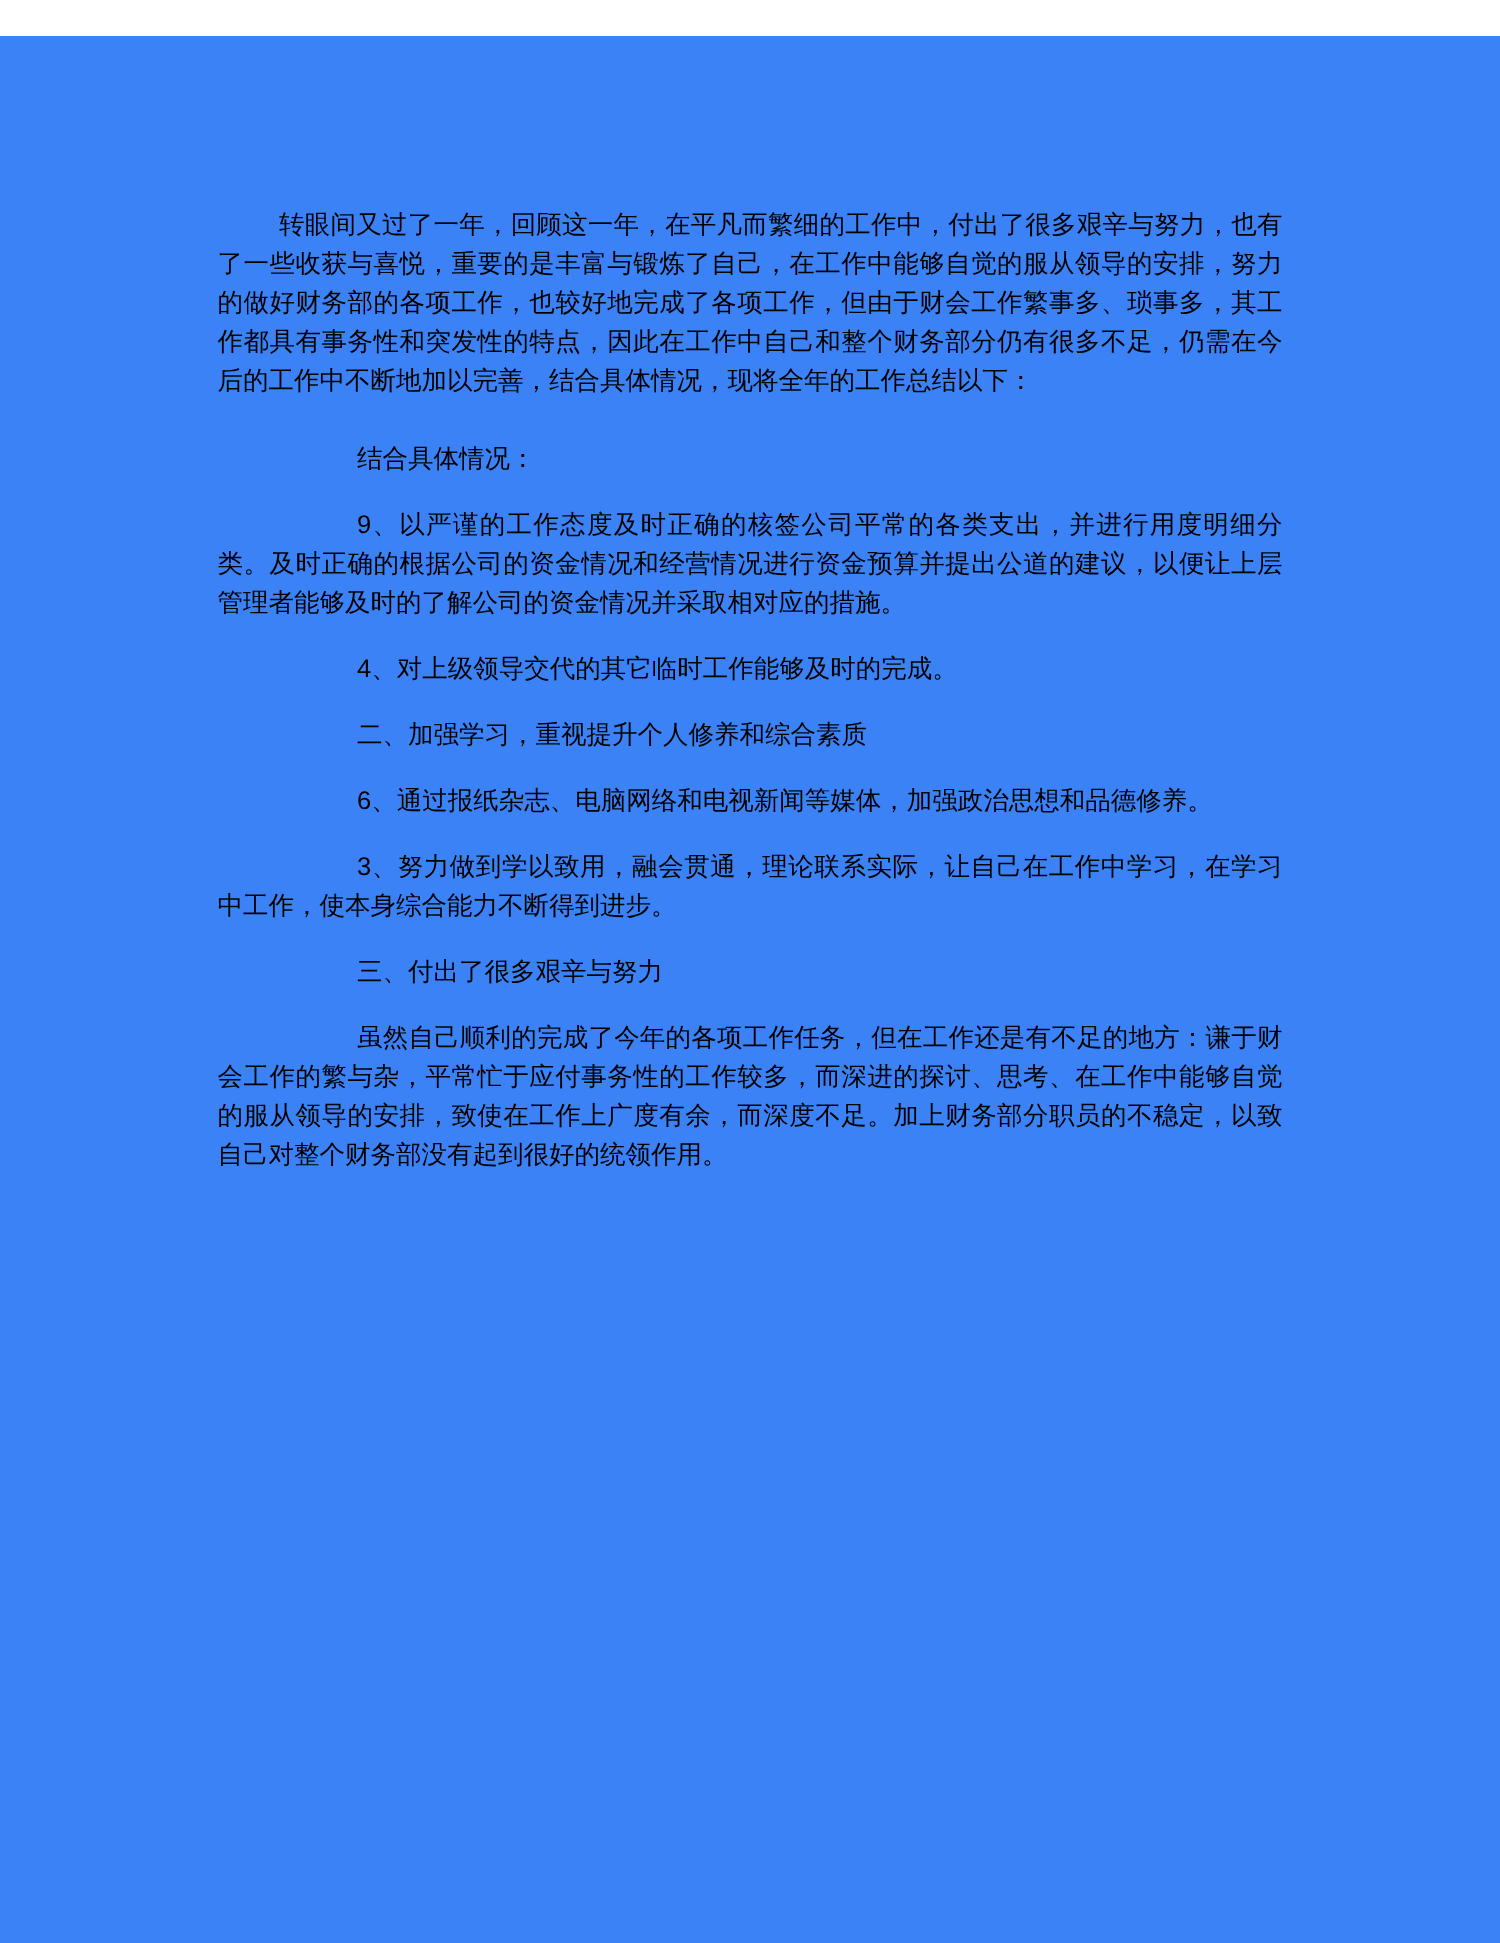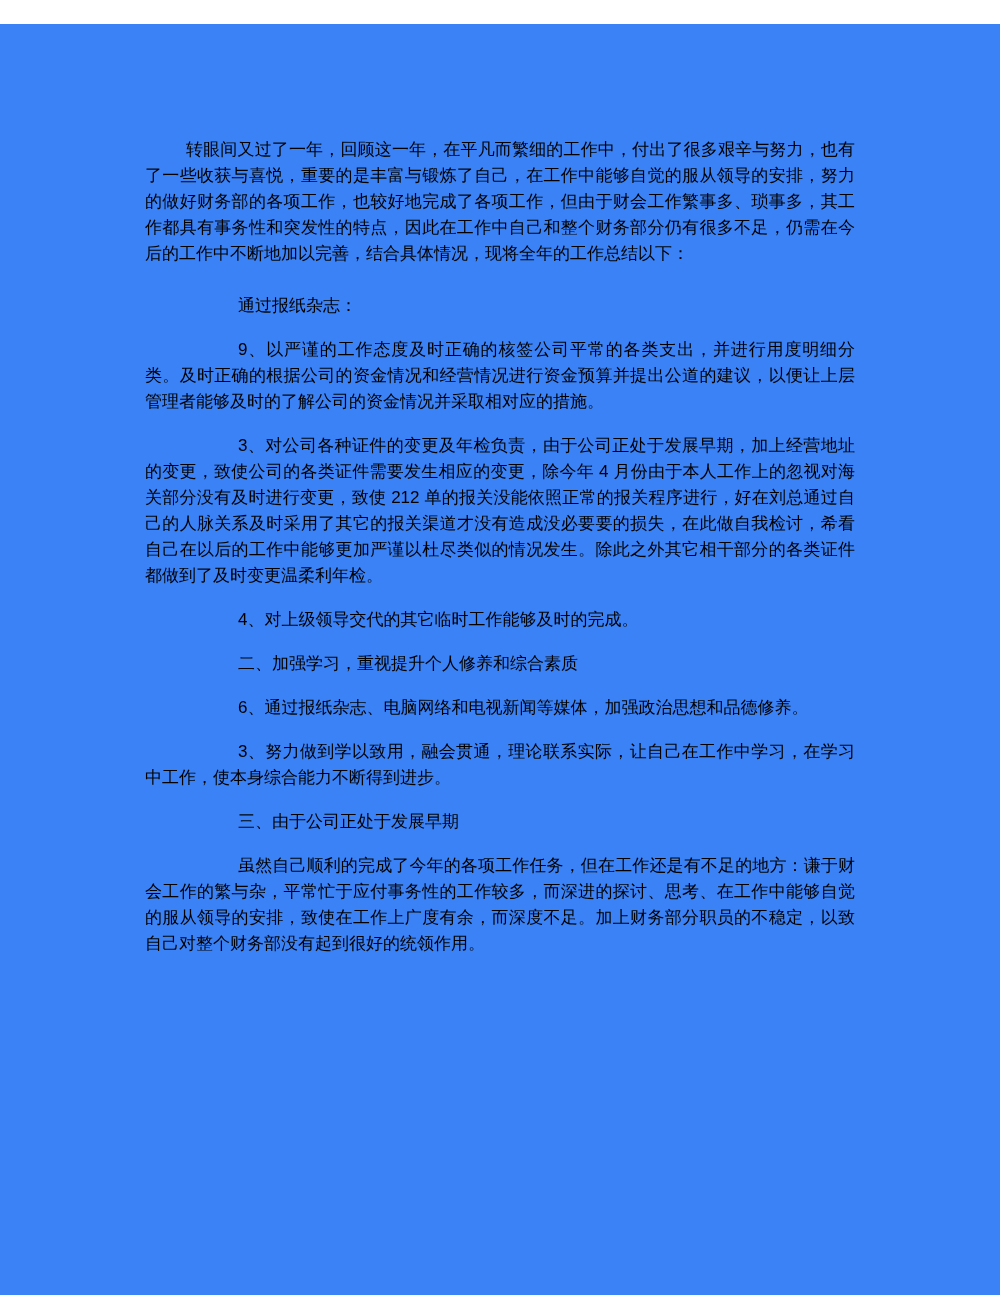--- a/index.html
+++ b/index.html
@@ -31,22 +31,21 @@
   }
   .para.item {
     text-indent: 93px;
   }
 </style>
 </head>
 <body>
 
 <div class="doc" id="doc-body" style="background: #3b82f6; color: rgb(0, 0, 0); margin-top: 24px;">
     <p class="para intro">转眼间又过了一年，回顾这一年，在平凡而繁细的工作中，付出了很多艰辛与努力，也有了一些收获与喜悦，重要的是丰富与锻炼了自己，在工作中能够自觉的服从领导的安排，努力的做好财务部的各项工作，也较好地完成了各项工作，但由于财会工作繁事多、琐事多，其工作都具有事务性和突发性的特点，因此在工作中自己和整个财务部分仍有很多不足，仍需在今后的工作中不断地加以完善，结合具体情况，现将全年的工作总结以下：</p>
-    <p class="para item">通过报纸杂志：</p>
+    <p class="para item">结合具体情况：</p>
     <p class="para item">9、以严谨的工作态度及时正确的核签公司平常的各类支出，并进行用度明细分类。及时正确的根据公司的资金情况和经营情况进行资金预算并提出公道的建议，以便让上层管理者能够及时的了解公司的资金情况并采取相对应的措施。</p>
-    <p class="para item">3、对公司各种证件的变更及年检负责，由于公司正处于发展早期，加上经营地址的变更，致使公司的各类证件需要发生相应的变更，除今年 4 月份由于本人工作上的忽视对海关部分没有及时进行变更，致使 212 单的报关没能依照正常的报关程序进行，好在刘总通过自己的人脉关系及时采用了其它的报关渠道才没有造成没必要要的损失，在此做自我检讨，希看自己在以后的工作中能够更加严谨以杜尽类似的情况发生。除此之外其它相干部分的各类证件都做到了及时变更温柔利年检。</p>
     <p class="para item">4、对上级领导交代的其它临时工作能够及时的完成。</p>
     <p class="para item">二、加强学习，重视提升个人修养和综合素质</p>
     <p class="para item">6、通过报纸杂志、电脑网络和电视新闻等媒体，加强政治思想和品德修养。</p>
     <p class="para item">3、努力做到学以致用，融会贯通，理论联系实际，让自己在工作中学习，在学习中工作，使本身综合能力不断得到进步。</p>
-    <p class="para item">三、由于公司正处于发展早期</p>
+    <p class="para item">三、付出了很多艰辛与努力</p>
     <p class="para item">虽然自己顺利的完成了今年的各项工作任务，但在工作还是有不足的地方：谦于财会工作的繁与杂，平常忙于应付事务性的工作较多，而深进的探讨、思考、在工作中能够自觉的服从领导的安排，致使在工作上广度有余，而深度不足。加上财务部分职员的不稳定，以致自己对整个财务部没有起到很好的统领作用。</p>
   </div>
 
 </body></html>

